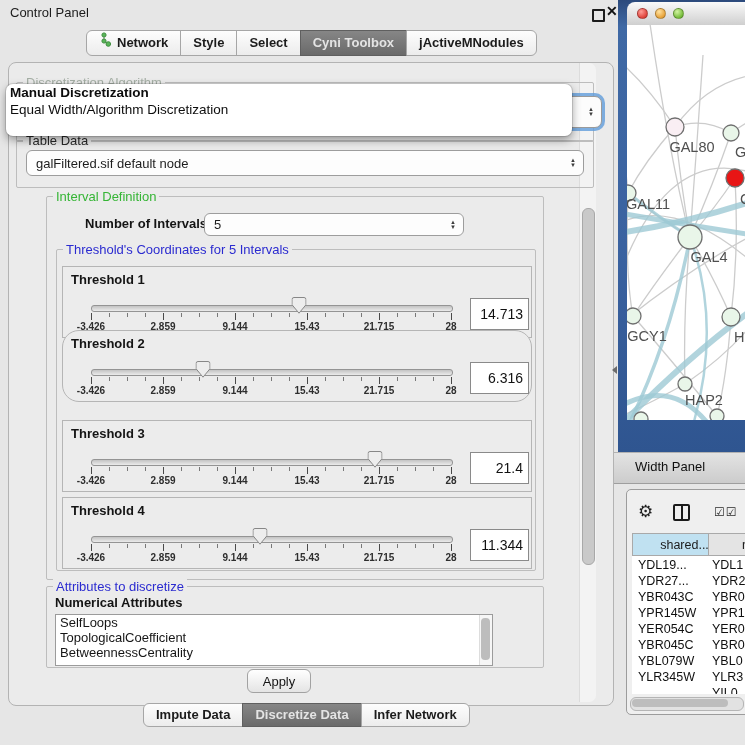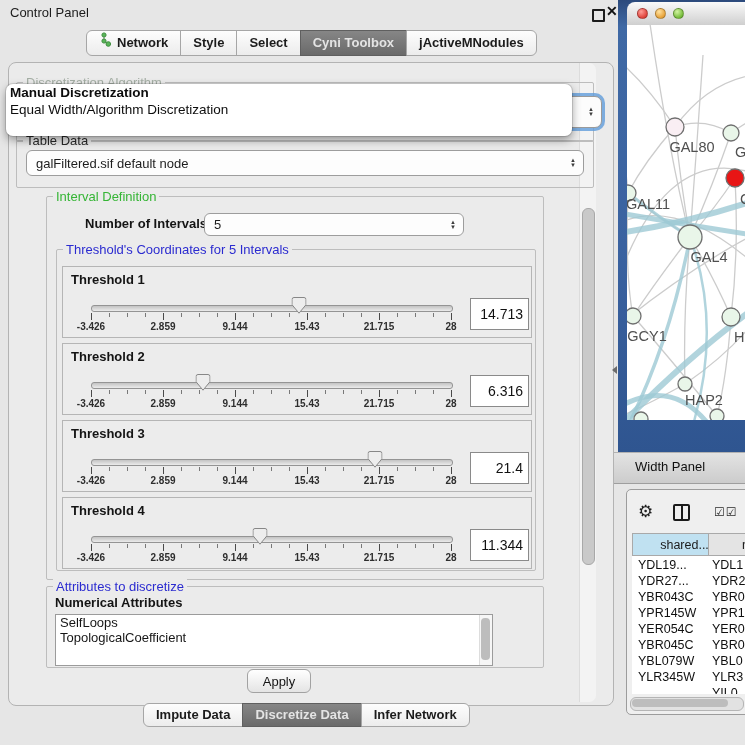--- a/index.html
+++ b/index.html
@@ -204,21 +204,21 @@
           <div class="tick" style="left: 370px; top: 46px; height: 4px;"></div>
           <div class="tick major" style="left: 388px; top: 46px; height: 7px;"></div>
           <div class="ticklabel" style="left: 28px;">-3.426</div>
           <div class="ticklabel" style="left: 100px;">2.859</div>
           <div class="ticklabel" style="left: 172px;">9.144</div>
           <div class="ticklabel" style="left: 244px;">15.43</div>
           <div class="ticklabel" style="left: 316px;">21.715</div>
           <div class="ticklabel" style="left: 388px;">28</div>
           <input class="val" value="14.713" style="">
         </div>
-        <div class="abs thr-row" style="left: 5px; top: 93px; width: 468px; height: 70px;">
+        <div class="abs thr-row" style="left: 5px; top: 80px; width: 468px; height: 70px; border-radius: 17px;">
           <div class="thr-title">Threshold 2</div>
           <div class="track"></div>
           <div class="thumb" style="left: 139.599px;"><svg width="15" height="17" viewBox="0 0 15 17">
               <path d="M2.5,0.5 h10 a2,2 0 0 1 2,2 v5.2 L7.5,16.2 L0.5,7.7 v-5.2 a2,2 0 0 1 2,-2 z" fill="#ededed" stroke="#878787"></path>
             </svg></div>
           <div class="tick major" style="left: 28px; top: 46px; height: 7px;"></div>
           <div class="tick" style="left: 46px; top: 46px; height: 4px;"></div>
           <div class="tick" style="left: 64px; top: 46px; height: 4px;"></div>
           <div class="tick" style="left: 82px; top: 46px; height: 4px;"></div>
           <div class="tick major" style="left: 100px; top: 46px; height: 7px;"></div>
@@ -320,20 +320,21 @@
   </div>
 </div>
 
 <div class="abs grp" style="left:46px;top:586px;width:496px;height:80px;">
   <span class="grp-title t-blue">Attributes to discretize</span>
   <div class="abs" style="left:8px;top:8px;font-size:13px;font-weight:bold;color:#141414;">Numerical Attributes</div>
   <div class="abs attr-list" style="left:8px;top:27px;width:436px;height:50px;">
     <div id="attr-items">
         <div class="attr-item">SelfLoops</div>
         <div class="attr-item">TopologicalCoefficient</div>
+        <div class="attr-item">BetweennessCentrality</div>
       </div>
     <div style="position:absolute;right:0;top:0;width:12px;height:100%;background:#f6f6f6;border-left:1px solid #ddd;">
       <div style="position:absolute;left:1px;top:3px;width:9px;height:42px;background:#bdbdbd;border-radius:4px;"></div>
     </div>
   </div>
 </div>
 
 <div class="abs apply">Apply</div>
 
 <div class="abs seg-row" style="left:143px;top:703px;" id="bottom-tabs">

